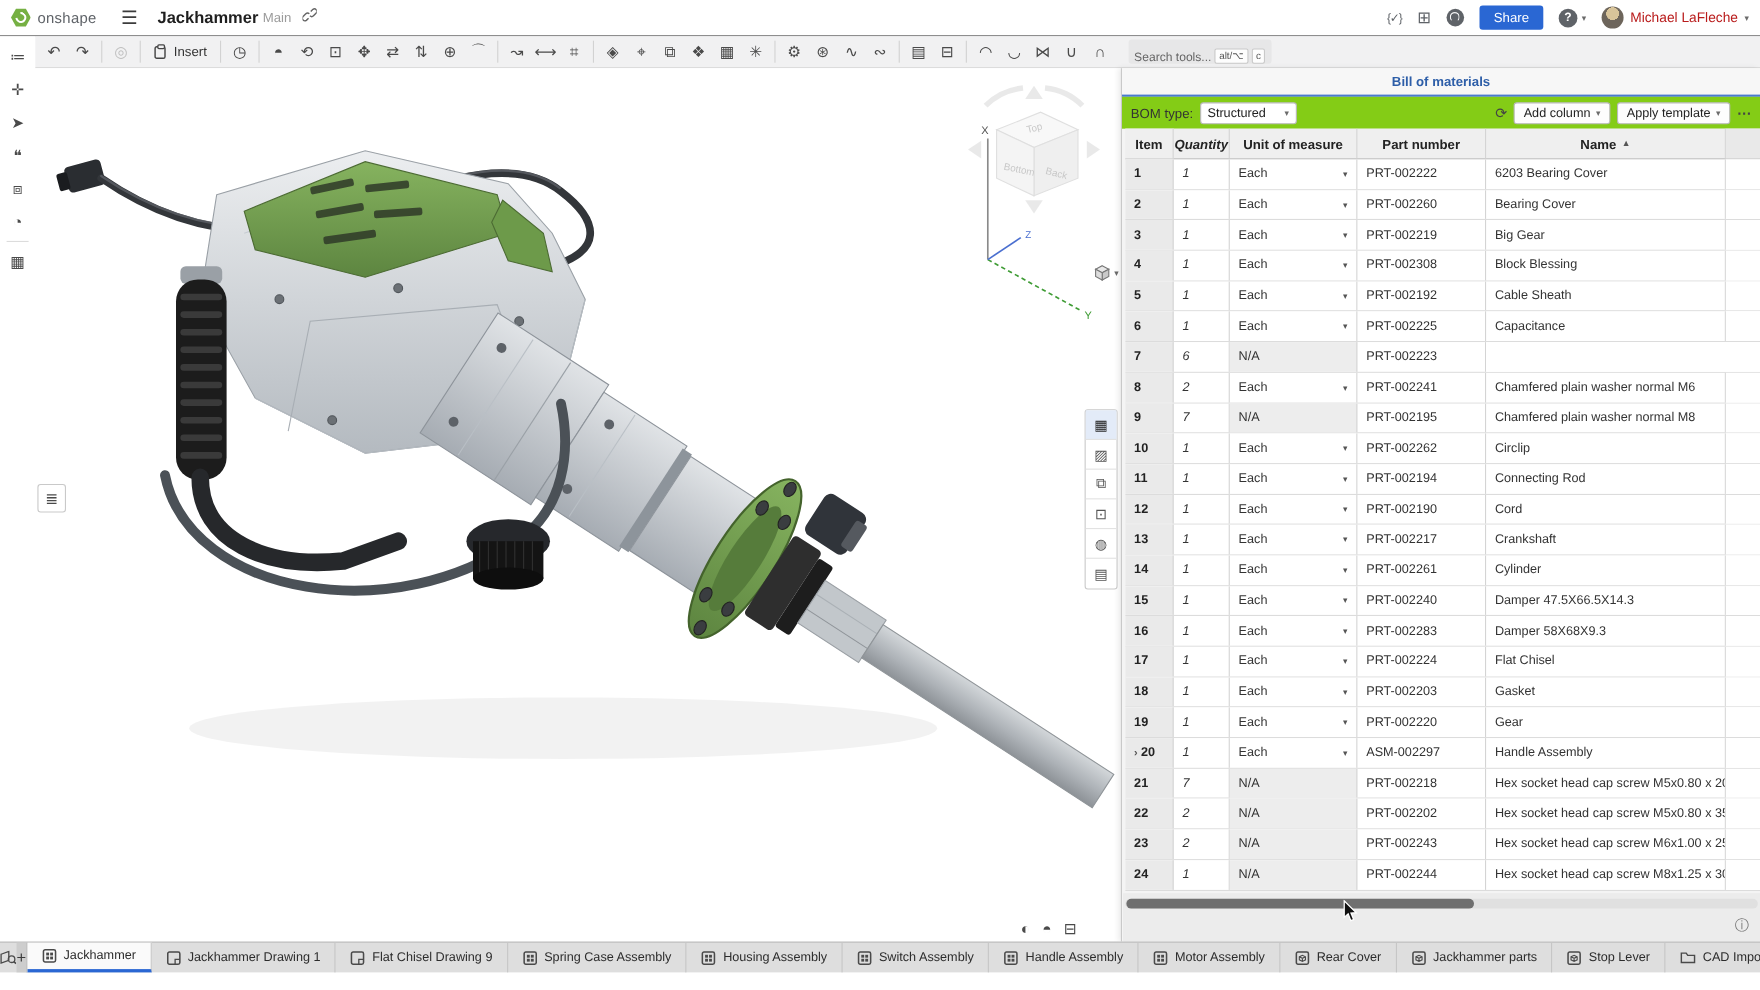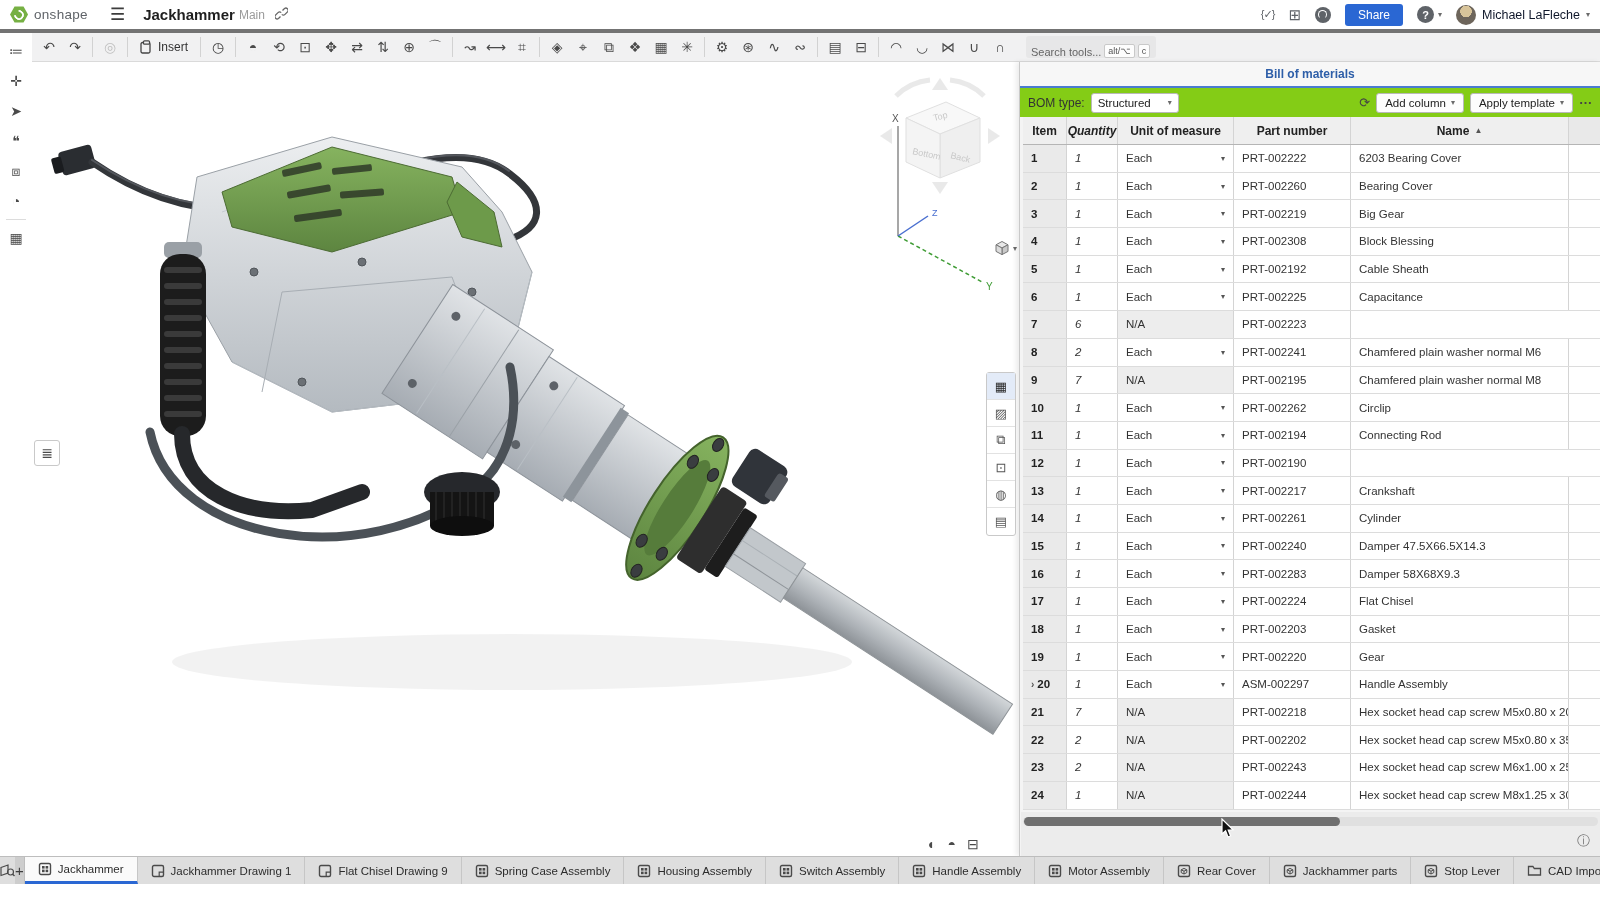--- a/index.html
+++ b/index.html
@@ -3,21 +3,21 @@
 <meta charset="utf-8">
 <style>
   * { margin:0; padding:0; box-sizing:border-box; }
   html,body { width:1600px; height:900px; overflow:hidden; background:#fff;
               font-family:"Liberation Sans", sans-serif; }
   #app { position:relative; width:1600px; height:900px; background:#fff; }
   .abs { position:absolute; }
 
   
   #topbar { left:0; top:0; width:1600px; height:33px; background:#fff;
-            border-bottom:4px solid #737373; display:flex; align-items:center; }
+            border-bottom:1px solid #737373; display:flex; align-items:center; }
   .logo-hex { width:18px; height:18px; margin-left:10px; background:#76b043;
               clip-path:polygon(25% 5%,75% 5%,100% 50%,75% 95%,25% 95%,0 50%);
               position:relative; }
   .logo-hex::after { content:""; position:absolute; inset:4px; border-radius:50%;
               border:2.5px solid #fff; border-left-color:transparent; transform:rotate(40deg); }
   .logo-text { font-size:13.5px; color:#5f6368; margin-left:6px; letter-spacing:.3px; }
   .hamburger { margin-left:22px; font-size:17px; color:#3c3c3c; cursor:pointer; }
   .doc-title { margin-left:18px; font-size:15px; font-weight:700; color:#1f1f1f; }
   .ws-label { margin-left:4px; font-size:12px; color:#9b9b9b; }
   .link-ic { margin-left:10px; }
@@ -27,21 +27,21 @@
   .globe-ic { width:16px; height:16px; border-radius:50%; background:#5f6368; position:relative; }
   .globe-ic::after{ content:""; position:absolute; left:3px; top:3px; width:7px; height:7px;
                     border-radius:50%; border:1.5px solid #fff; border-bottom-color:transparent;}
   .share-btn { background:#2a67d3; color:#fff; font-size:12px; padding:4px 13px;
                border-radius:3px; border:none; cursor:pointer; }
   .help-ic { width:17px; height:17px; border-radius:50%; background:#5f6368; color:#fff;
              font-size:11px; font-weight:700; display:flex; align-items:center; justify-content:center; }
   .caret { font-size:8px; color:#6b6b6b; }
   .avatar { width:20px; height:20px; border-radius:50%;
             background:radial-gradient(circle at 50% 32%, #d8c49a 0 34%, #6d655b 35% 100%); }
-  .user-name { font-size:12.5px; color:#0f172a; }
+  .user-name { font-size:12.5px; color:#b91c1c; }
 
   
   #toolbar { left:32px; top:33px; width:1568px; height:29px; background:#f1f1f2;
              border-bottom:1px solid #dadada; display:flex; align-items:center; padding-left:4px; }
   .tbtn { width:24px; height:24px; margin:0 1px; display:flex; align-items:center;
           justify-content:center; font-size:14px; color:#4a4a4a; border-radius:3px; cursor:pointer; }
   .tbtn.muted { color:#c0c0c0; }
   .tdiv { width:1px; height:20px; background:#d2d2d2; margin:0 4px; }
   .insert-btn { display:flex; align-items:center; gap:5px; padding:3px 8px; border-radius:3px;
                 font-size:12px; color:#333; cursor:pointer; }
@@ -591,20 +591,21 @@
         <div class="brow">
           <div class="bc c-item">
             <span>12</span>
           </div>
           <div class="bc c-qty">1</div>
           <div class="bc c-uom">
             <span>Each</span>
             <span class="uom-caret">▾</span>
           </div>
           <div class="bc c-part">PRT-002190</div>
+          <div class="bc c-name">Cord</div>
           <div class="bc c-sliver"></div>
         </div>
         <div class="brow">
           <div class="bc c-item">
             <span>13</span>
           </div>
           <div class="bc c-qty">1</div>
           <div class="bc c-uom">
             <span>Each</span>
             <span class="uom-caret">▾</span>

